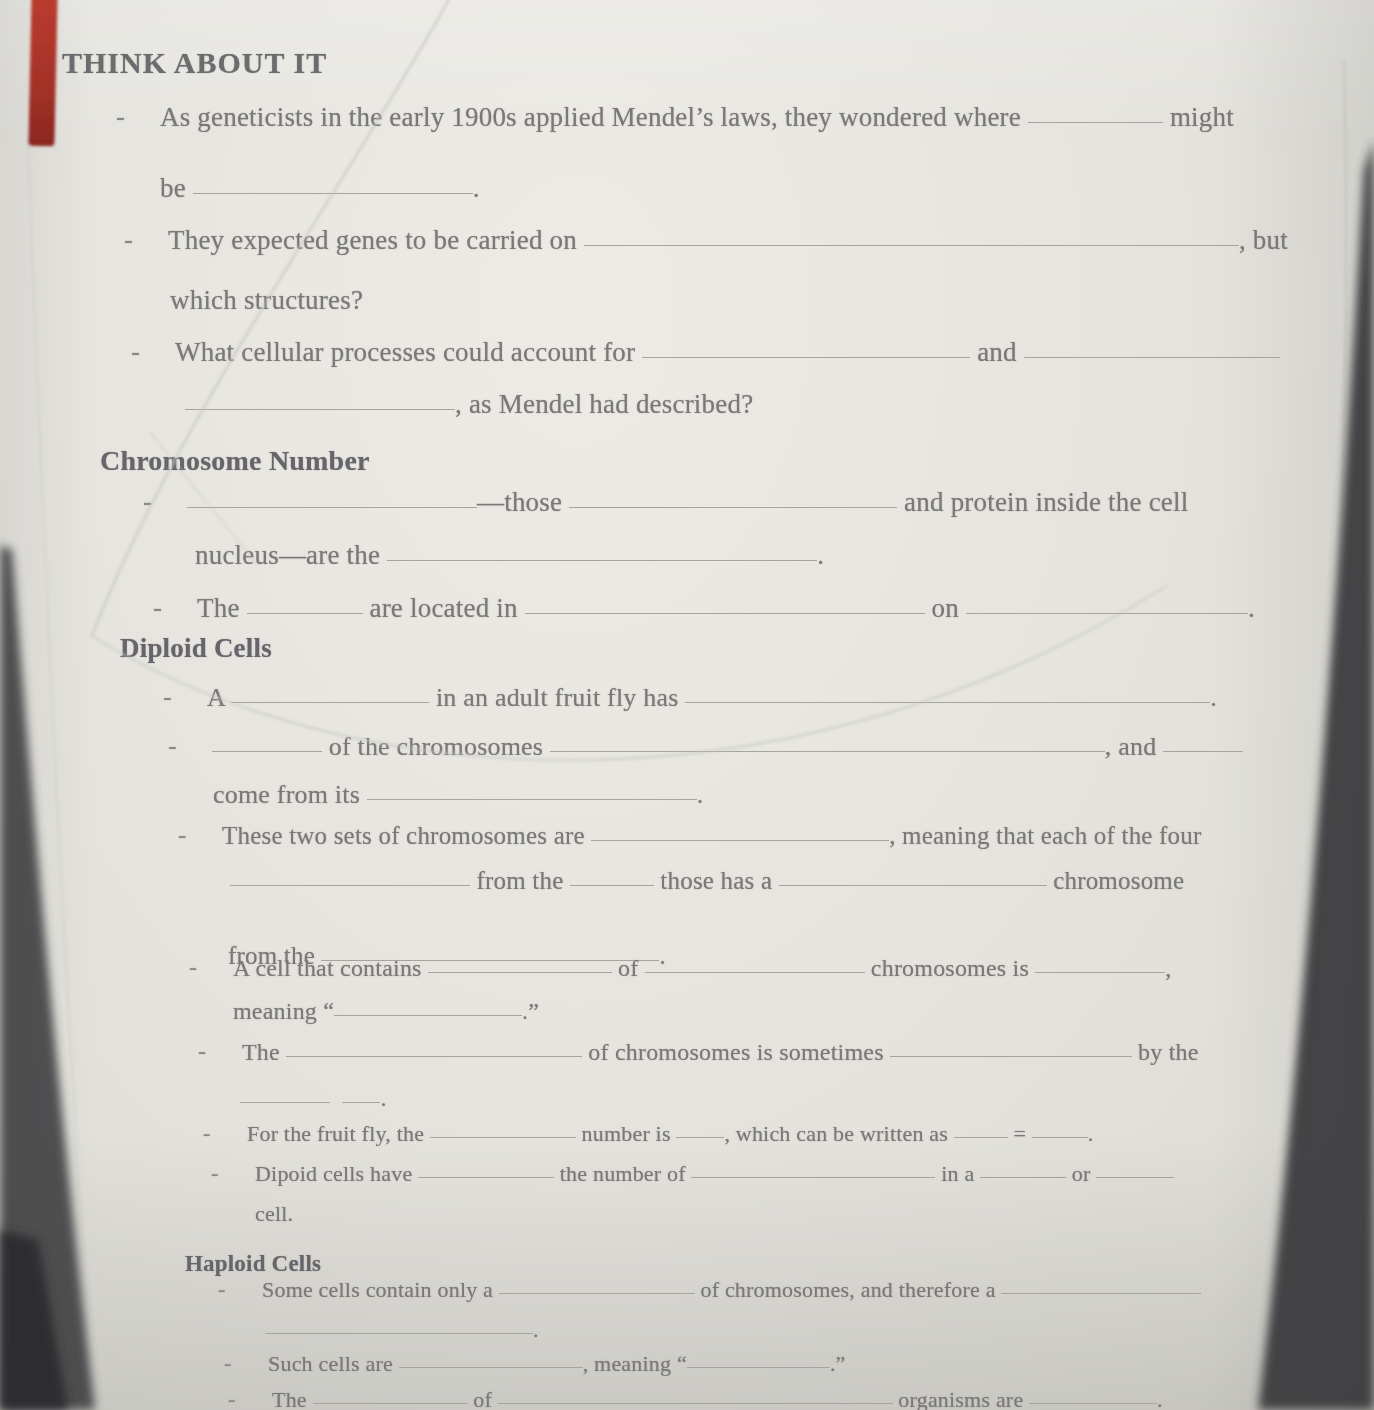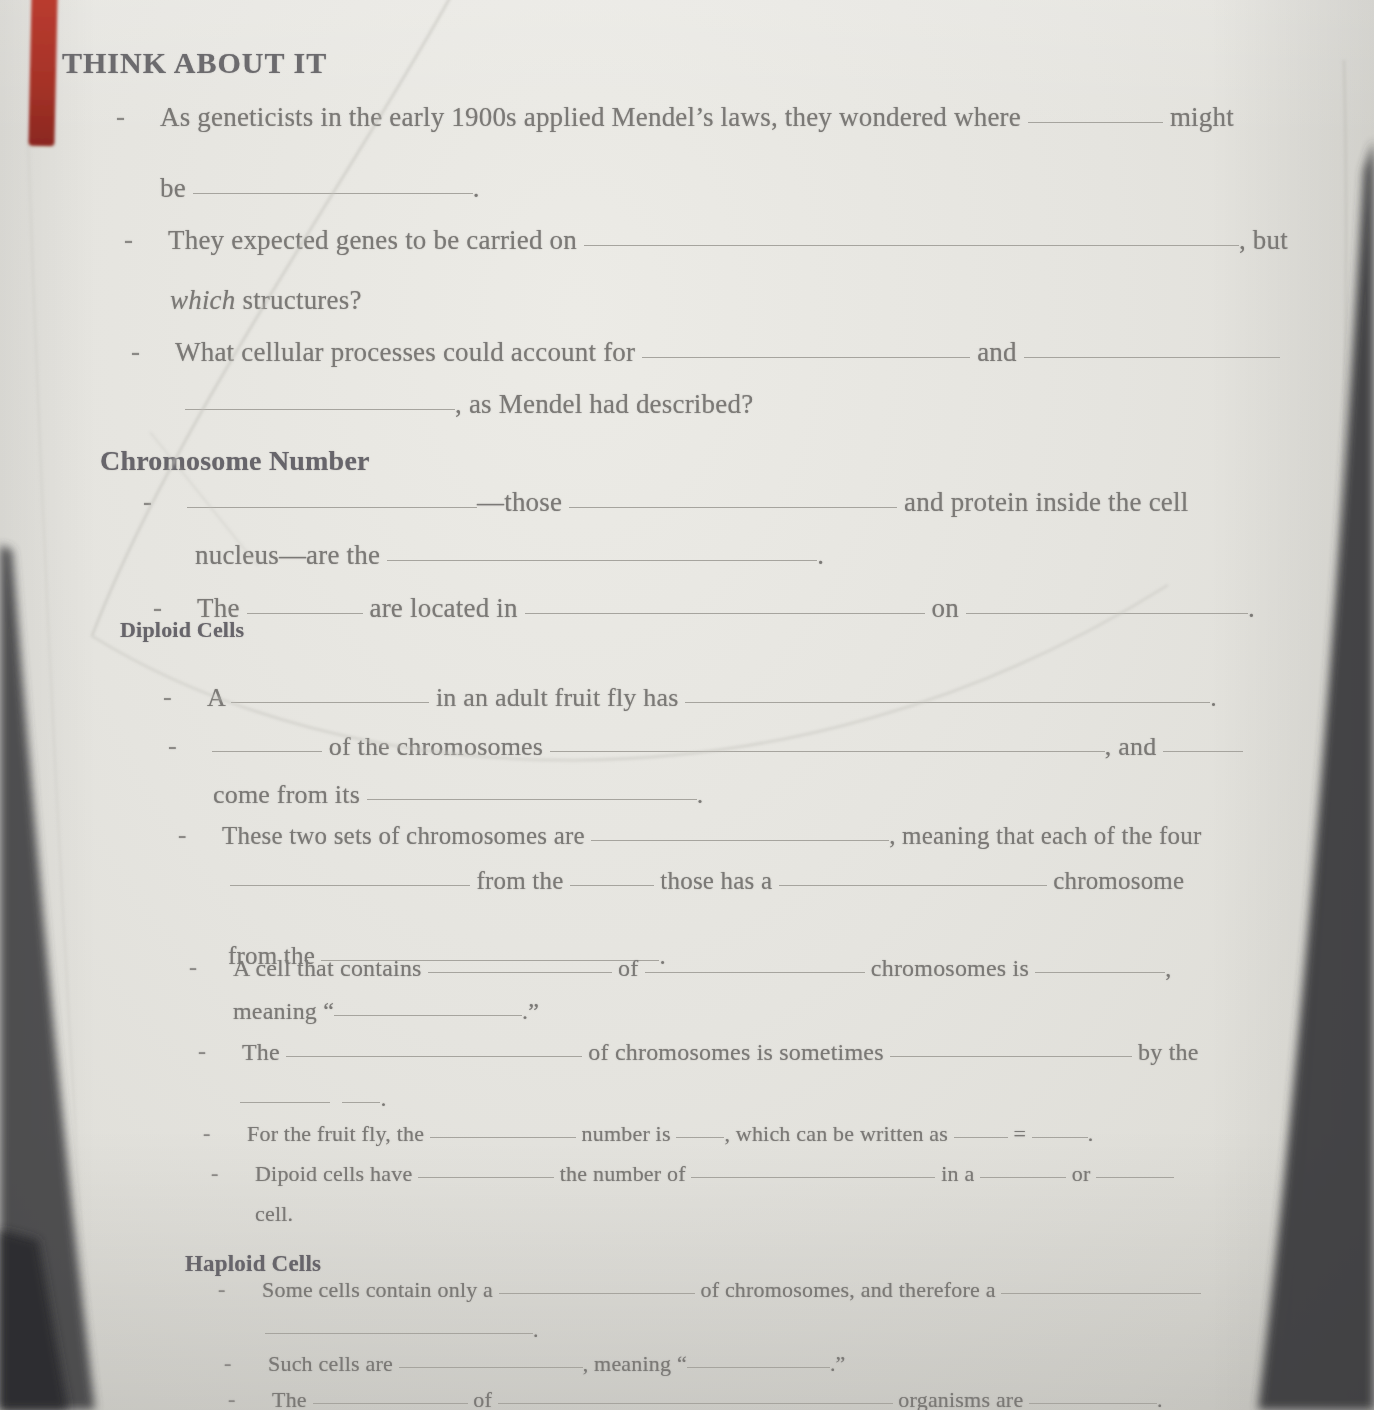--- a/index.html
+++ b/index.html
@@ -29,21 +29,21 @@
     color:#7b7976;letter-spacing:0.2px;
     text-shadow:0 0 1.2px rgba(122,120,116,.65);
   }
   .line.heading{font-weight:bold;color:#67656b;margin-top:12px;}
   .bullet{position:absolute;left:-44px;top:-1px;color:#8a8885;}
   .blank{
     display:inline-block;height:1px;
     border-bottom:1.8px solid #a6a49e;
     transform:translateY(-3px);
   }
-  .it{font-style:italic;}
+  .it{}
   #decor{position:absolute;inset:0;pointer-events:none;}
 </style>
 </head>
 <body>
 
 <div id="paper"></div>
 <div id="vignette"></div>
 
 <h1 class="title">THINK ABOUT IT</h1>
 
@@ -51,21 +51,21 @@
     <div class="line" style="top: 103px; left: 160px; font-size: 27px;"><span class="bullet">-</span><span class="run">As geneticists in the early 1900s applied Mendel’s laws, they wondered where </span><span class="blank" style="width: 135px;"></span><span class="run"> might</span></div>
     <div class="line" style="top: 168px; left: 160px; font-size: 27px; margin-top: 6px;"><span class="run">be </span><span class="blank" style="width: 280px;"></span><span class="run">.</span></div>
     <div class="line" style="top: 226px; left: 168px; font-size: 27px;"><span class="bullet">-</span><span class="run">They expected genes to be carried on </span><span class="blank" style="width: 655px;"></span><span class="run">, but</span></div>
     <div class="line" style="top: 286px; left: 170px; font-size: 27px;"><span class="run it">which</span><span class="run"> structures?</span></div>
     <div class="line" style="top: 338px; left: 175px; font-size: 27px;"><span class="bullet">-</span><span class="run">What cellular processes could account for </span><span class="blank" style="width: 328px;"></span><span class="run"> and </span><span class="blank" style="width: 256px;"></span></div>
     <div class="line" style="top: 390px; left: 185px; font-size: 27px;"><span class="blank" style="width: 270px;"></span><span class="run">, as Mendel had described?</span></div>
     <div class="line heading" style="top: 434px; left: 100px; font-size: 28px;"><span class="run">Chromosome Number</span></div>
     <div class="line" style="top: 488px; left: 187px; font-size: 27px;"><span class="bullet">-</span><span class="blank" style="width: 290px;"></span><span class="run">—those </span><span class="blank" style="width: 328px;"></span><span class="run"> and protein inside the cell</span></div>
     <div class="line" style="top: 541px; left: 195px; font-size: 27px; text-align: right;"><span class="run">nucleus—are the </span><span class="blank" style="width: 430px;"></span><span class="run">.</span></div>
     <div class="line" style="top: 594px; left: 197px; font-size: 27px;"><span class="bullet">-</span><span class="run">The </span><span class="blank" style="width: 116px;"></span><span class="run"> are located in </span><span class="blank" style="width: 400px;"></span><span class="run"> on </span><span class="blank" style="width: 282px;"></span><span class="run">.</span></div>
-    <div class="line heading" style="top: 606px; left: 120px; font-size: 22px;"><span class="run">Diploid Cells</span></div>
+    <div class="line heading" style="top: 622px; left: 120px; font-size: 27px;"><span class="run">Diploid Cells</span></div>
     <div class="line" style="top: 684px; left: 207px; font-size: 26px;"><span class="bullet">-</span><span class="run">A </span><span class="blank" style="width: 198px;"></span><span class="run"> in an adult fruit fly has </span><span class="blank" style="width: 525px;"></span><span class="run">.</span></div>
     <div class="line" style="top: 733px; left: 212px; font-size: 26px;"><span class="bullet">-</span><span class="blank" style="width: 110px;"></span><span class="run"> of the chromosomes </span><span class="blank" style="width: 555px;"></span><span class="run">, and </span><span class="blank" style="width: 80px;"></span></div>
     <div class="line" style="top: 781px; left: 213px; font-size: 26px;"><span class="run">come from its </span><span class="blank" style="width: 330px;"></span><span class="run">.</span></div>
     <div class="line" style="top: 823px; left: 222px; font-size: 25px;"><span class="bullet">-</span><span class="run">These two sets of chromosomes are </span><span class="blank" style="width: 298px;"></span><span class="run">, meaning that each of the four</span></div>
     <div class="line" style="top: 868px; left: 230px; font-size: 25px;"><span class="blank" style="width: 240px;"></span><span class="run"> from the </span><span class="blank" style="width: 84px;"></span><span class="run"> those has a </span><span class="blank" style="width: 268px;"></span><span class="run"> chromosome</span></div>
     <div class="line" style="top: 913px; left: 228px; font-size: 25px; margin-top: 30px;"><span class="run">from the </span><span class="blank" style="width: 338px;"></span><span class="run">.</span></div>
     <div class="line" style="top: 956px; left: 233px; font-size: 24px;"><span class="bullet">-</span><span class="run">A cell that contains </span><span class="blank" style="width: 184px;"></span><span class="run"> of </span><span class="blank" style="width: 220px;"></span><span class="run"> chromosomes is </span><span class="blank" style="width: 130px;"></span><span class="run">,</span></div>
     <div class="line" style="top: 999px; left: 233px; font-size: 24px;"><span class="run">meaning “</span><span class="blank" style="width: 188px;"></span><span class="run">.”</span></div>
     <div class="line" style="top: 1040px; left: 242px; font-size: 24px;"><span class="bullet">-</span><span class="run">The </span><span class="blank" style="width: 296px;"></span><span class="run"> of chromosomes is sometimes </span><span class="blank" style="width: 242px;"></span><span class="run"> by the</span></div>
     <div class="line" style="top: 1086px; left: 240px; font-size: 24px;"><span class="blank" style="width: 90px;"></span><span class="run">  </span><span class="blank" style="width: 38px;"></span><span class="run">.</span></div>

